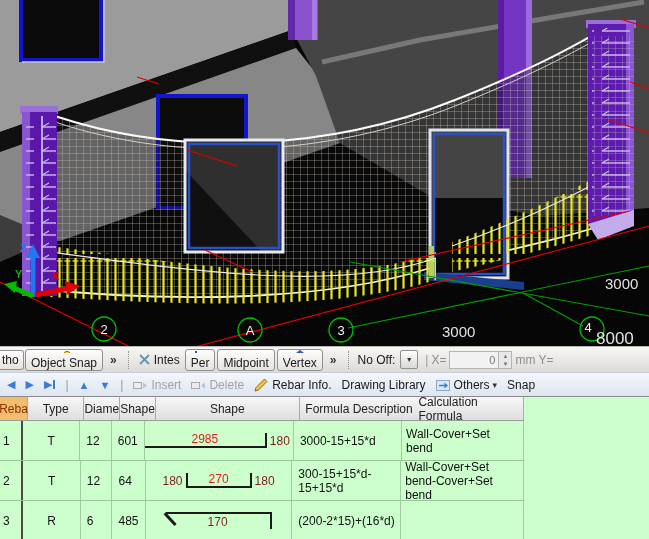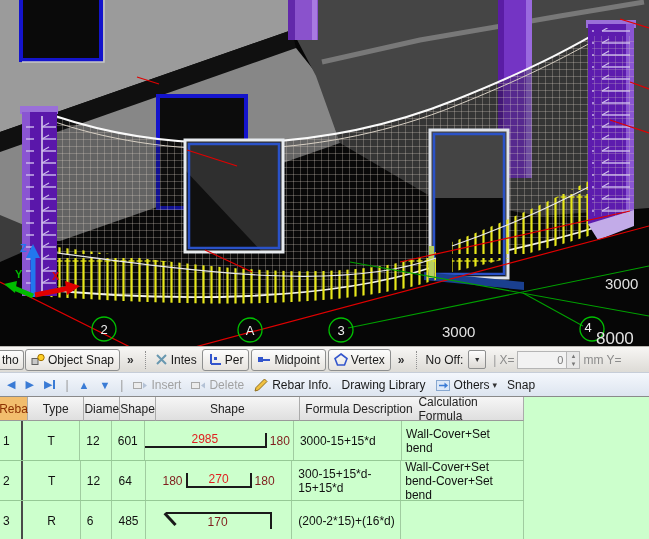--- a/index.html
+++ b/index.html
@@ -7,21 +7,21 @@
        font-family:"Liberation Sans",sans-serif;background:#fff;}
   
   .viewport{width:649px;height:346px;background:#050505;position:relative;}
   .viewport svg{display:block;}
   
   .toolbar1{height:26px;display:flex;align-items:center;
     background:linear-gradient(#f7f6f4,#dddbd6);border-top:1px solid #b9b7b2;
     font-size:12px;color:#1a1a1a;white-space:nowrap;box-sizing:border-box;}
   .tb-btn{display:inline-flex;align-items:center;gap:3px;height:20px;padding:0 5px;
     border:1px solid #8e8f8f;border-radius:3px;margin:0 1px;
-    background:linear-gradient(#fdfdfd,#e6e3de);cursor:default;}
+    background:linear-gradient(#fdfdfd,#e6e3de);cursor:default;flex-direction:column;}
   .tb-flat{display:inline-flex;align-items:center;gap:3px;height:20px;padding:0 4px;}
   .chev{font-weight:bold;color:#333;margin:0 6px;font-size:12px;}
   .vsep{border-left:1px dotted #909090;height:18px;margin:0 5px;}
   .vbar{color:#999;margin:0 3px;}
   .btn-frag{height:20px;width:24px;border:1px solid #8e8f8f;border-left:none;
     border-radius:0 3px 3px 0;background:linear-gradient(#fdfdfd,#e6e3de);
     display:inline-flex;align-items:center;padding-left:2px;box-sizing:border-box;}
   .gray-lab{color:#8c8c8c;}
   .dd-box{width:16px;height:17px;border:1px solid #8e8f8f;border-radius:2px;
     background:linear-gradient(#fdfdfd,#dcd9d4);display:inline-flex;align-items:center;

